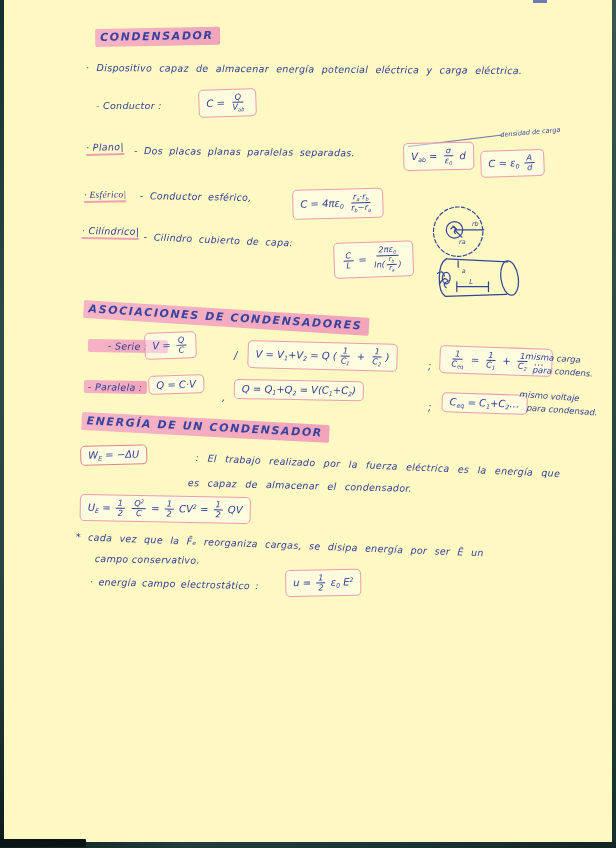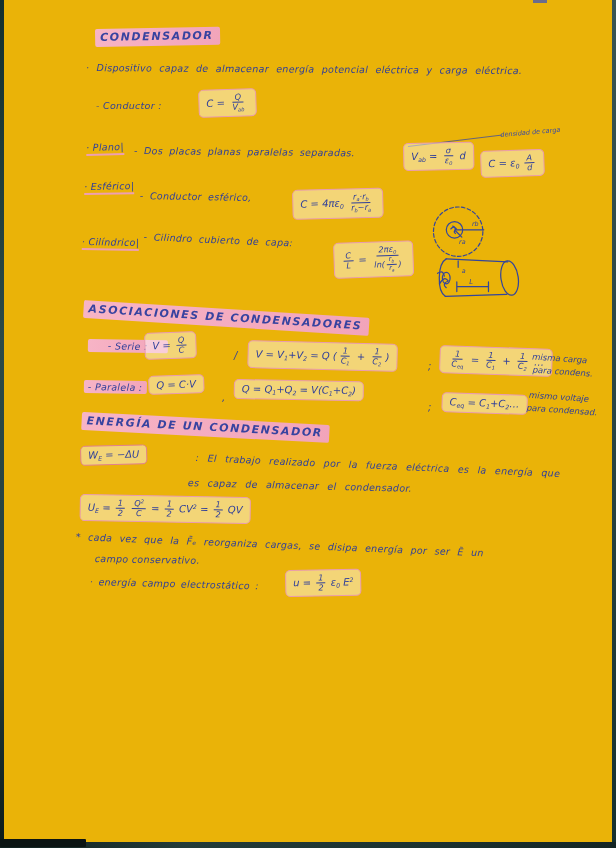--- a/index.html
+++ b/index.html
@@ -1,20 +1,19 @@
 <!DOCTYPE html>
 <html><head>
 <meta charset="utf-8">
 <style>
   html,body{margin:0;padding:0;background:#e8e8e6;}
   #page{
     position:relative;width:616px;height:848px;margin:0 auto;
-    background:#eab308;overflow:hidden;
+    background:#fef9c3;overflow:hidden;
     font-family:"DejaVu Sans",sans-serif;
-    text-align:center;
   }
   .hw{font-style:italic;color:#2f3f9a;position:absolute;white-space:nowrap;
       font-size:9.5px;letter-spacing:.3px;transform-origin:left top;}
   .heading{position:absolute;font-style:italic;font-weight:bold;color:#3743a0;
       font-size:11px;letter-spacing:1.6px;transform-origin:left top;white-space:nowrap;}
   .hl{background:linear-gradient(100deg,#f7b4c6,#f2a4ba);padding:2px 7px 3px 5px;border-radius:2px;}
   .ulabel{border-bottom:2px solid #ee9fb3;padding-bottom:1px;}
   .pbox{position:absolute;display:inline-block;border:1.6px solid #ea9cb0;border-radius:5px;
       padding:3px 7px;color:#2f3f9a;font-style:italic;font-size:10px;white-space:nowrap;
       transform-origin:left top;background:rgba(255,255,255,.45);}
@@ -65,42 +64,42 @@
   <div class="annotline" style="left:408px;top:146px;width:95px;transform:rotate(-7deg);"></div>
   <div class="pbox" style="left:403px;top:143px;transform:rotate(-1deg);">V<sub>ab</sub> = <span class="frac">
         <span class="fnum">σ</span>
         <span class="fden">ε<sub>0</sub></span>
       </span> d</div>
   <div class="pbox" style="left:480px;top:151px;transform:rotate(-2deg);">C = ε<sub>0</sub> <span class="frac">
         <span class="fnum">A</span>
         <span class="fden">d</span>
       </span></div>
 
-  <div class="hw" style="left:84px;top:181px;transform:rotate(-1deg);">
+  <div class="hw" style="left:84px;top:190px;transform:rotate(-1deg);font-family:Liberation Serif, serif;">
     <span class="ulabel">· Esférico|</span>
   </div>
   <div class="hw" style="left:140px;top:190px;word-spacing:3px;transform:rotate(1deg);">- Conductor esférico,</div>
   <div class="pbox" style="left:292px;top:190px;transform:rotate(-1.5deg);">C = 4πε<sub>0</sub> <span class="frac">
         <span class="fnum">r<sub>a</sub>·r<sub>b</sub></span>
         <span class="fden">r<sub>b</sub>−r<sub>a</sub></span>
       </span></div>
 
   <svg style="left:428px;top:200px;" width="64" height="78" viewBox="0 0 70 84">
     <circle cx="33" cy="34" r="27" stroke-dasharray="4 2.5"></circle>
     <circle cx="29" cy="32" r="9"></circle>
     <path d="M25 31 q3 -4 6 0 q-4 3 -1 5 M27 28 q4 1 2 6"></path>
     <path d="M31 32 L61 32"></path>
     <path d="M30 33 L37 40"></path>
     <text x="48" y="28">rb</text>
     <text x="34" y="48">ra</text>
     <path d="M33 66 L33 73"></path>
     <text x="37" y="79">a</text>
   </svg>
 
-  <div class="hw" style="left:82px;top:236px;transform:rotate(1deg);">
+  <div class="hw" style="left:82px;top:225px;transform:rotate(1deg);">
     <span class="ulabel">· Cilíndrico|</span>
   </div>
   <div class="hw" style="left:144px;top:231px;word-spacing:3px;transform:rotate(2.5deg);">- Cilindro cubierto de capa:</div>
   <div class="pbox" style="left:333px;top:243px;transform:rotate(-2deg);"><span class="frac">
         <span class="fnum">C</span>
         <span class="fden">L</span>
       </span> = <span class="frac">
         <span class="fnum">2πε<sub>0</sub></span>
         <span class="fden">ln(<span class="frac">
             <span class="fnum">r<sub>b</sub></span>

